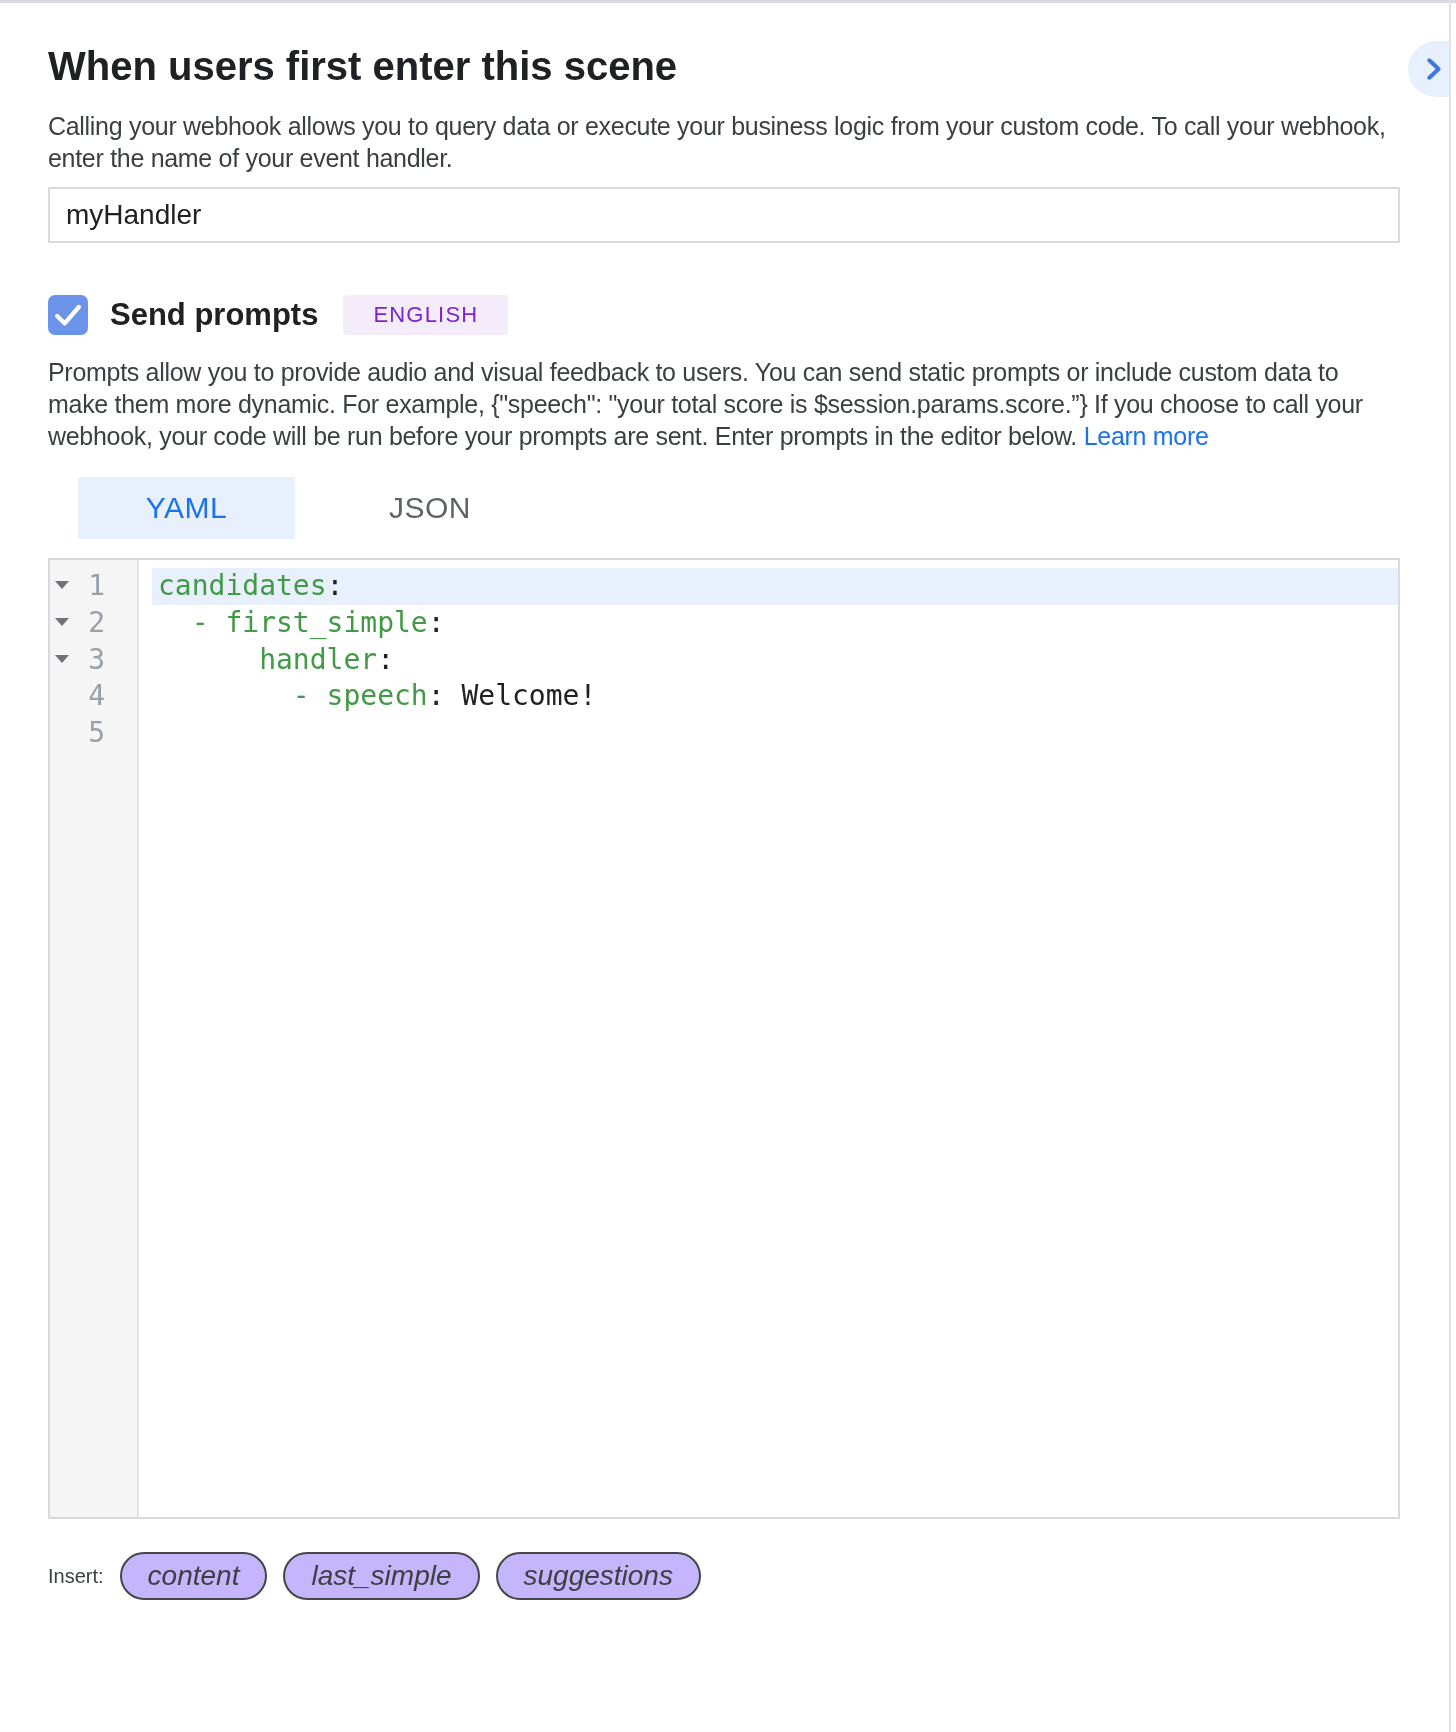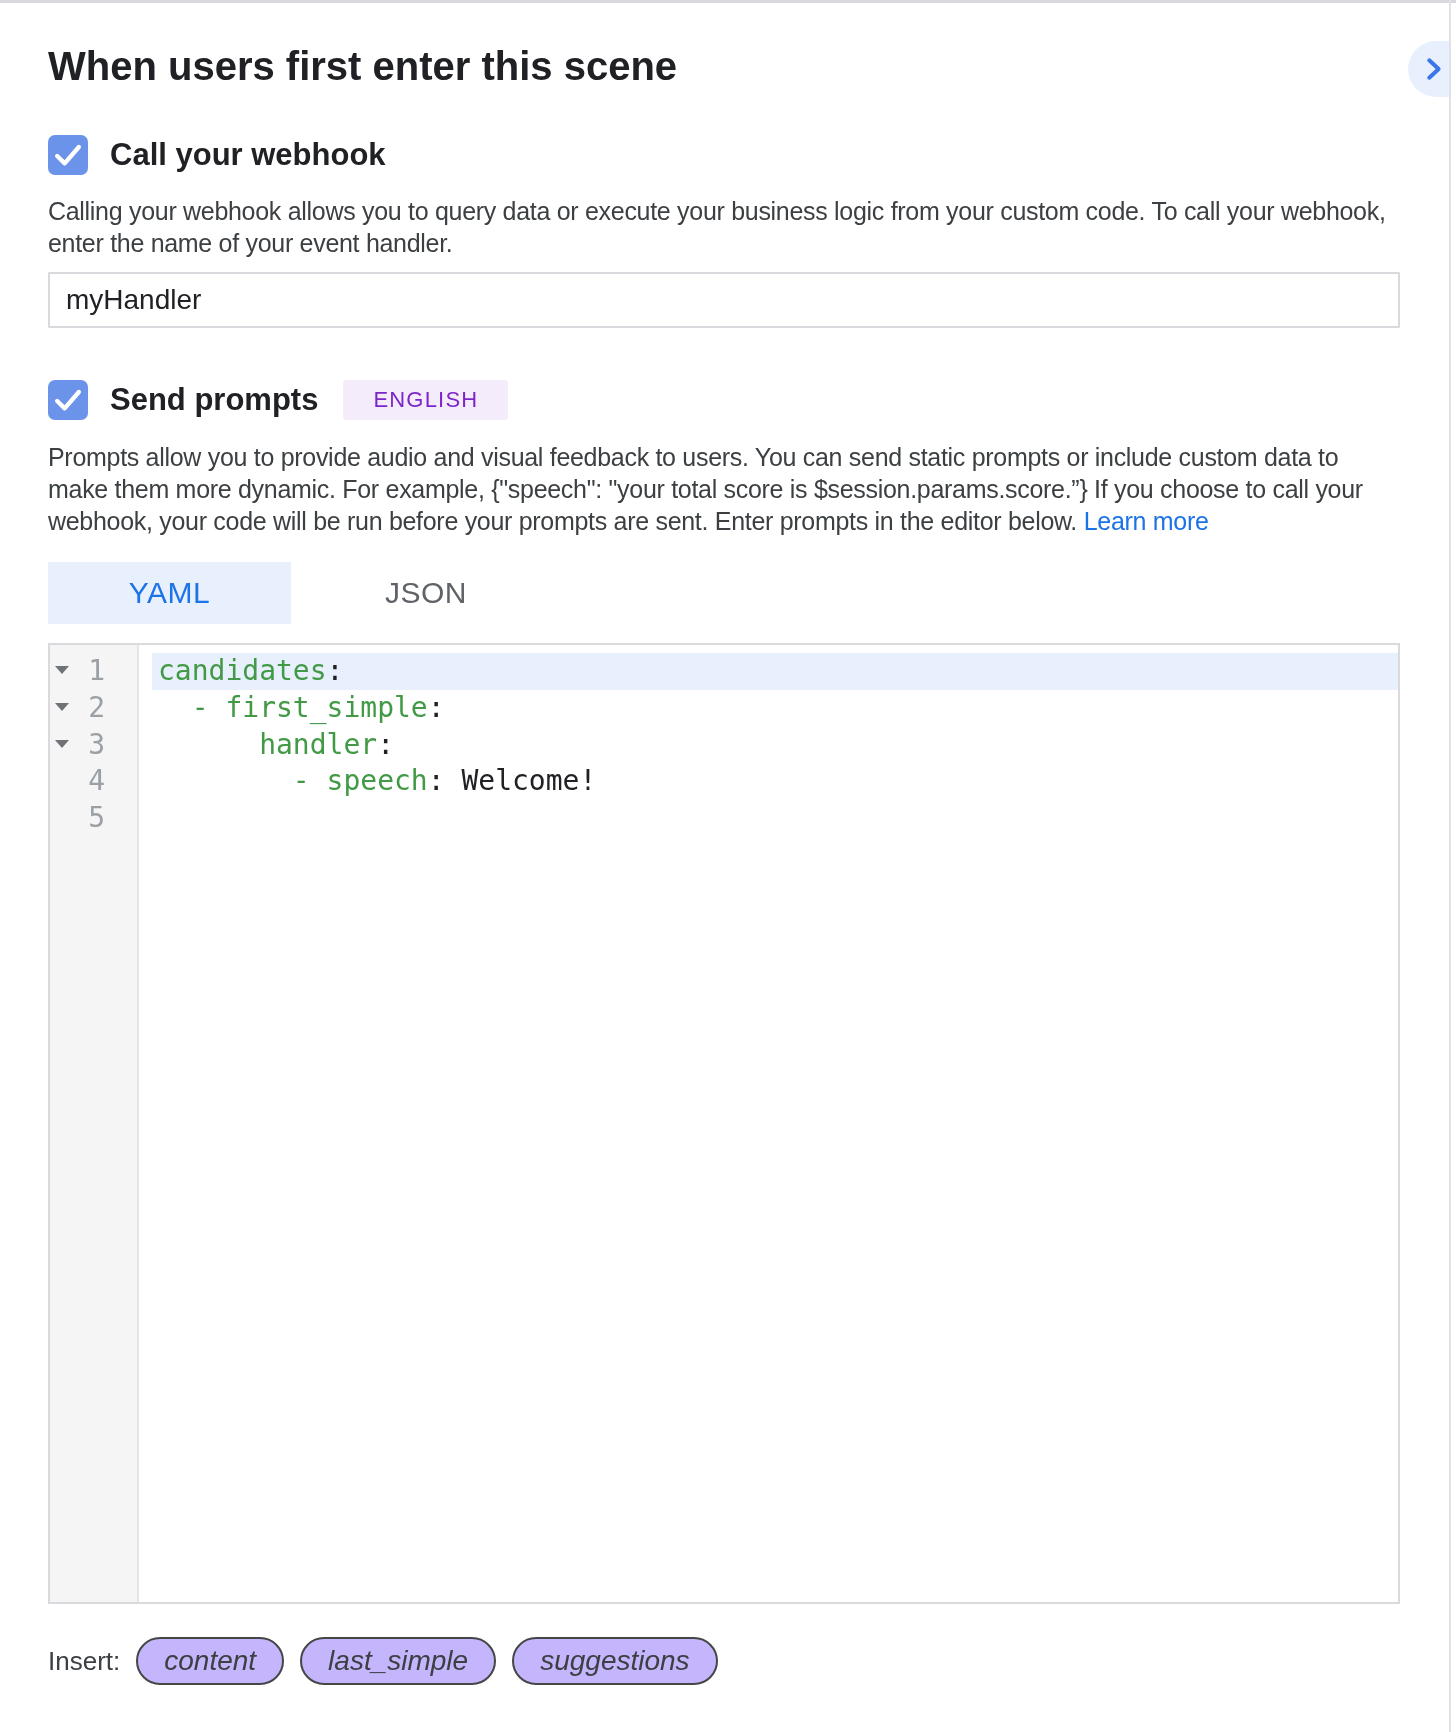--- a/index.html
+++ b/index.html
@@ -49,21 +49,21 @@
     border: 2px solid #d9d9dd; border-radius: 1px; background: #fff;
     padding: 0 16px; font-family: "Liberation Sans", sans-serif;
     font-size: 28px; color: #202124; outline: none;
   }
 
   .tabs { margin-top: 25px; display: flex; }
   .tab {
     height: 62px; display: flex; align-items: center; justify-content: center;
     font-size: 30px; font-weight: 500; letter-spacing: 0.5px; color: #5f6368; cursor: pointer;
   }
-  .tab-yaml { width: 243px; }
+  .tab-yaml { width: 217px; margin-left: 30px; }
   .tab-json { width: 270px; }
   .tab.active { background: #e8f0fe; color: #1d73e8; }
 
   .editor {
     margin-top: 19px; width: 1352px; height: 961px;
     border: 2px solid #d9d9de; background: #ffffff; display: flex; overflow: hidden;
   }
   .editor-gutter {
     width: 89px; flex: none; background: #f5f5f6; border-right: 2px solid #e4e4e7; padding-top: 8px;
   }
@@ -81,21 +81,21 @@
   .code-line {
     height: 36.8px; line-height: 36.8px; padding-left: 6px; white-space: pre;
     font-family: "DejaVu Sans Mono", monospace; font-size: 28px; margin-left: 13px;
   }
   .code-line.active { background: #e7f0fc; }
   .tok-key { color: #429a46; }
   .tok-punct { color: #202124; }
   .tok-text { color: #202124; }
 
   .insert-bar { margin-top: 33px; display: flex; align-items: center; }
-  .insert-label { font-size: 26px; color: #3c4043; }
+  .insert-label { font-size: 20px; color: #3c4043; }
   .chip {
     margin-left: 16px; height: 48px; display: inline-flex; align-items: center;
     padding: 0 26px; border: 2.5px solid #444746; border-radius: 24px;
     background: #c4b5fd; font-size: 28px; color: #3c4043; cursor: pointer; font-style: italic;
   }
 </style>
 </head>
 <body>
 
 <div class="top-band"></div>
@@ -106,30 +106,20 @@
     <svg width="30" height="30" viewBox="0 0 24 24" fill="none">
       <polyline points="9,5 16.5,12 9,19" stroke="#3b77e8" stroke-width="3.2" stroke-linecap="round" stroke-linejoin="round"></polyline>
     </svg>
   </span>
 </button>
 
 <div class="container">
 
   <h1 class="page-title">When users first enter this scene</h1>
 
-  <div class="check-row first">
-    <span class="checkbox">
-      <span style="display:flex;">
-        <svg width="40" height="40" viewBox="0 0 24 24" fill="none">
-          <polyline points="5.5,12.6 10,17 18.5,7.2" stroke="#ffffff" stroke-width="2.6" stroke-linecap="round" stroke-linejoin="round"></polyline>
-        </svg>
-      </span>
-    </span>
-    <span class="check-label">Call your webhook</span>
-  </div>
 
   <p class="desc webhook-desc">Calling your webhook allows you to query data or execute your business logic from your custom code. To call your webhook, enter the name of your event handler.</p>
 
   <input class="handler-input" type="text" value="myHandler" style="">
 
   <div class="check-row second">
     <span class="checkbox">
       <span style="display:flex;">
         <svg width="40" height="40" viewBox="0 0 24 24" fill="none">
           <polyline points="5.5,12.6 10,17 18.5,7.2" stroke="#ffffff" stroke-width="2.6" stroke-linecap="round" stroke-linejoin="round"></polyline>

